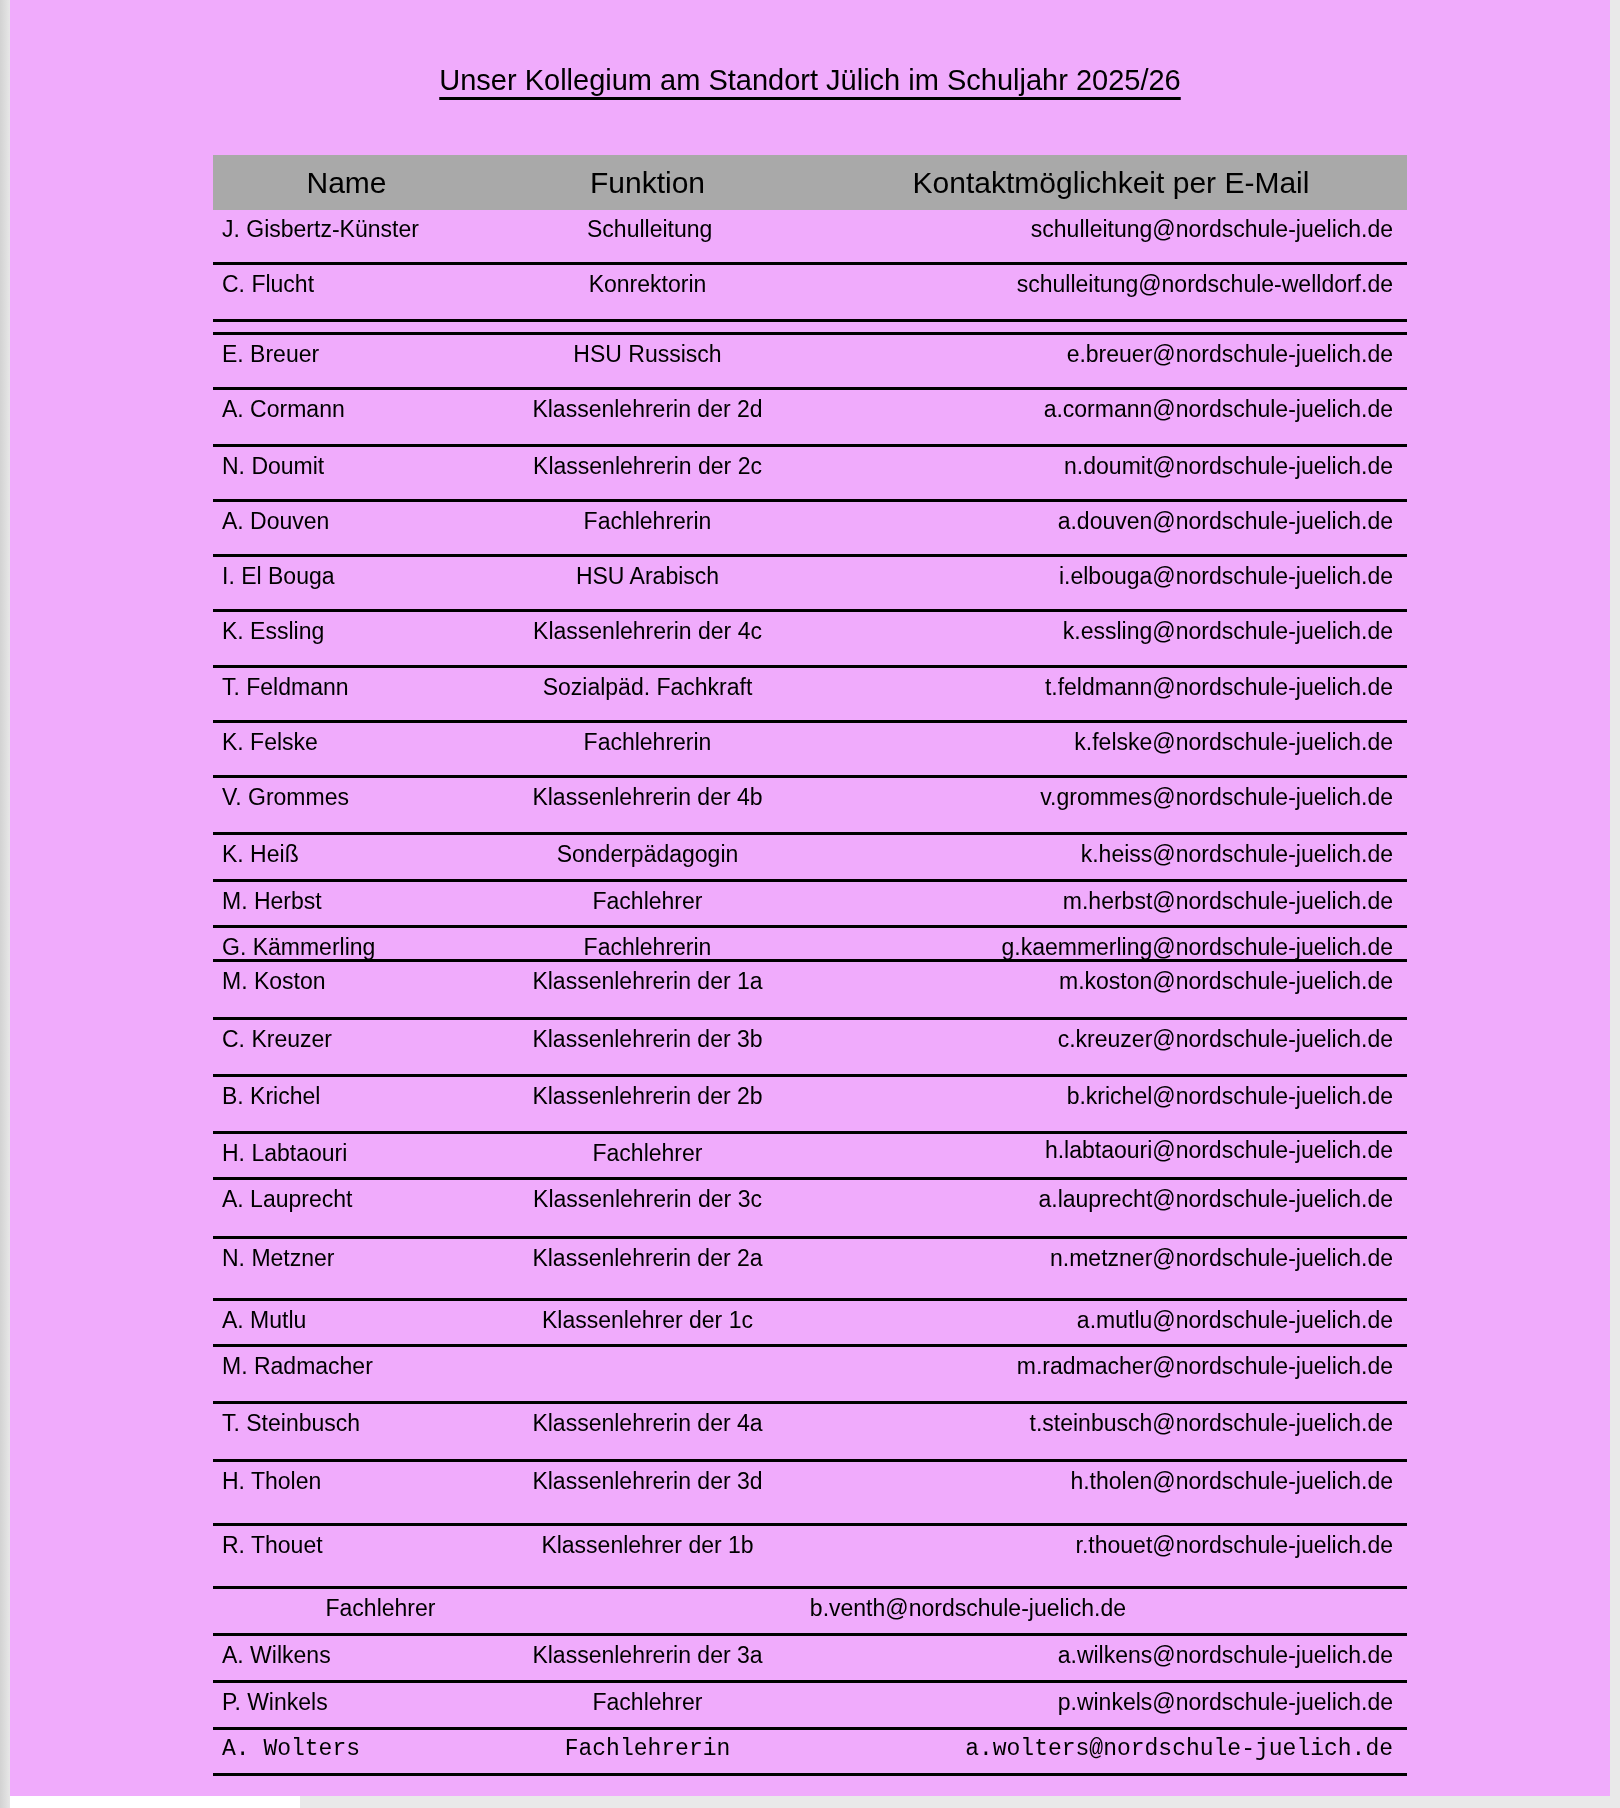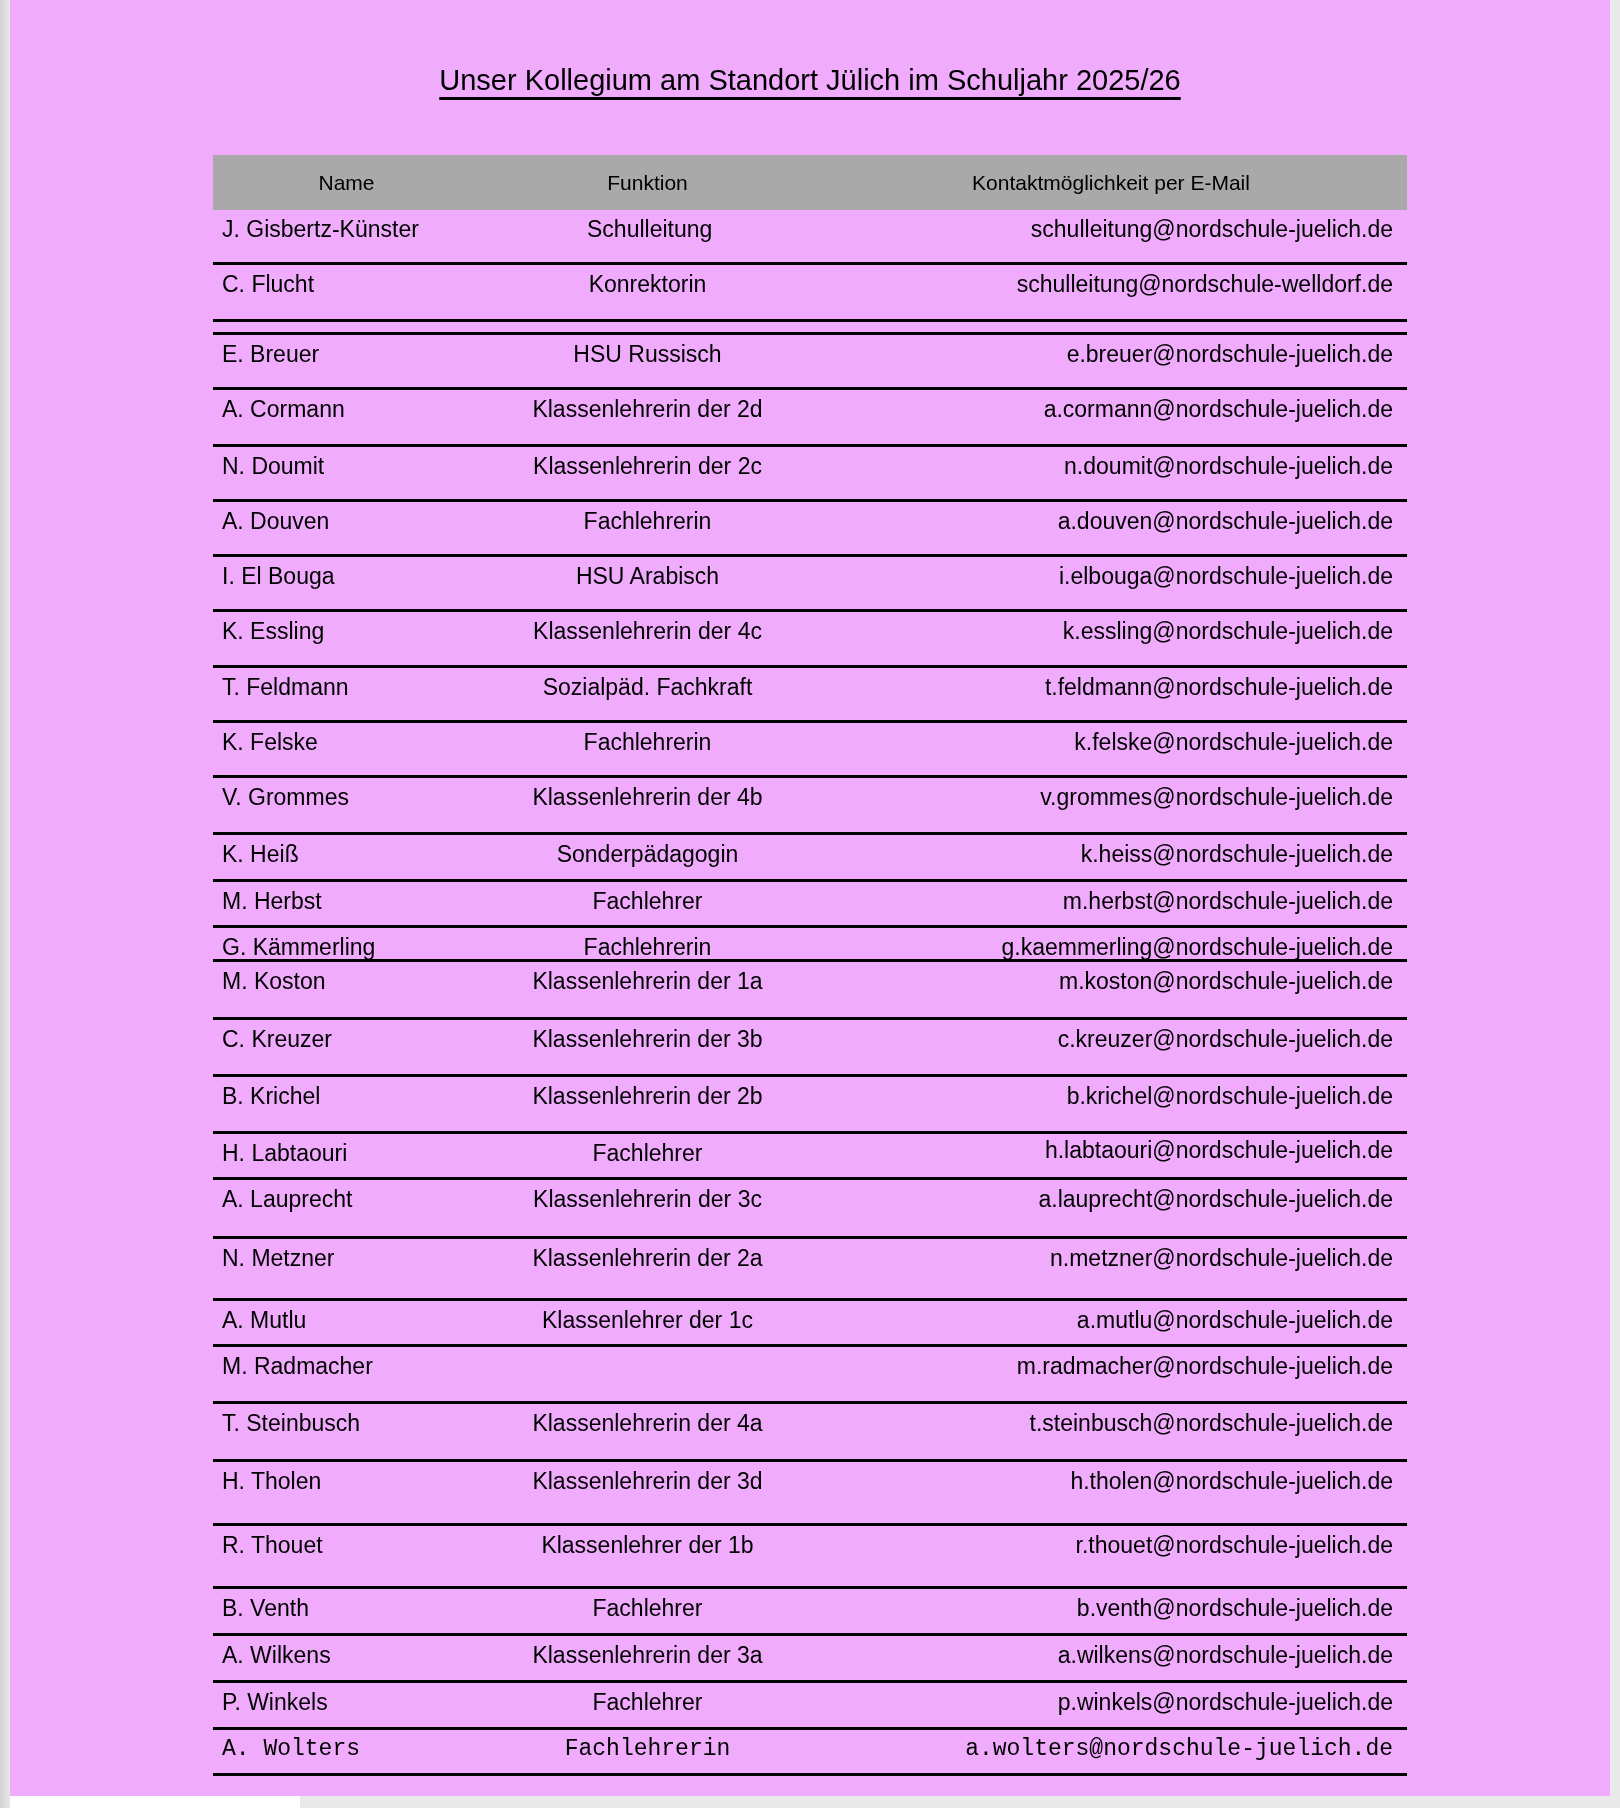--- a/index.html
+++ b/index.html
@@ -34,21 +34,21 @@
     text-decoration: underline;
     text-decoration-thickness: 3px;
     text-underline-offset: 7px;
   }
   .table {
     position: absolute; left: 203px; top: 155px; width: 1194px;
   }
   .thead {
     display: flex; height: 55px;
     background: #a9a9a9;
-    font-size: 21px;
+    font-size: 30px;
   }
   .thead .cell {
     display: flex; align-items: center; justify-content: center;
   }
   .c-name     { width: 267px; }
   .c-funktion { width: 335px; text-align: center; }
   .c-email    { width: 592px; }
   .row {
     display: flex;
     border-bottom: 3px solid #000;
@@ -229,21 +229,20 @@
     <div class="cell c-email">h.tholen@nordschule-juelich.de</div>
   </div>
 
   <div class="row" style="height: 63px;">
     <div class="cell c-name">R. Thouet</div>
     <div class="cell c-funktion">Klassenlehrer der 1b</div>
     <div class="cell c-email">r.thouet@nordschule-juelich.de</div>
   </div>
 
   <div class="row" style="height: 47px;">
-    <div class="cell c-name">B. Venth</div>
     <div class="cell c-funktion">Fachlehrer</div>
     <div class="cell c-email">b.venth@nordschule-juelich.de</div>
   </div>
 
   <div class="row" style="height: 47px;">
     <div class="cell c-name">A. Wilkens</div>
     <div class="cell c-funktion">Klassenlehrerin der 3a</div>
     <div class="cell c-email">a.wilkens@nordschule-juelich.de</div>
   </div>
 

